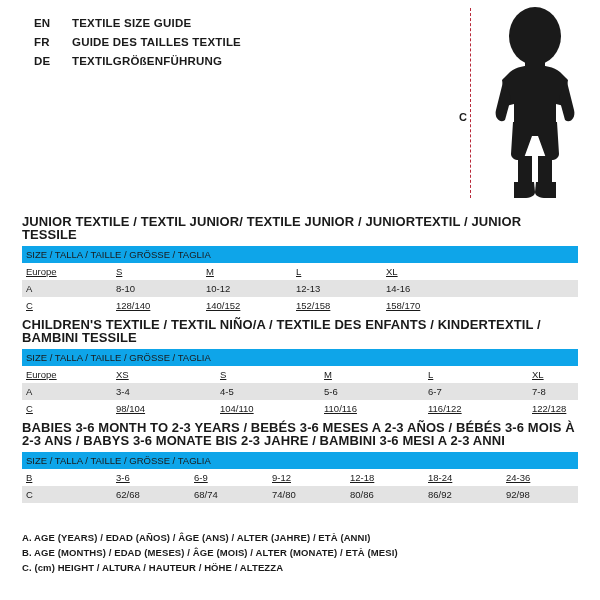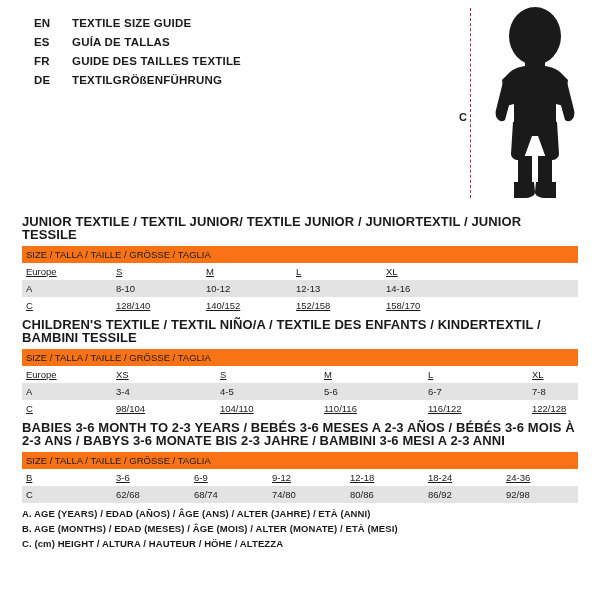--- a/index.html
+++ b/index.html
@@ -105,60 +105,56 @@
     table-layout: fixed;
   }
   table.size-table td {
     font-size: 9.5px;
     height: 17px;
     padding: 0 0 0 4px;
     vertical-align: middle;
     color: #1a1a1a;
   }
   tr.head-row td {
-    background: #f97316;
+    background: #0ea5e9;
     font-weight: normal;
     color: #1a1a1a;
   }
   tr.alt-row td {
     background: #e3e3e3;
   }
   tr.plain-row td {
     background: #ffffff;
     text-decoration: underline;
   }
 
   
   .footer {
     position: absolute;
     left: 22px;
-    top: 506px;
+    top: 530px;
     width: 556px;
   }
   .footer-line {
     font-size: 9.5px;
     line-height: 15px;
     font-weight: bold;
     letter-spacing: 0.1px;
   }
 </style>
 </head>
 <body>
 
 <div class="page">
 
   <div class="header">
     <div class="lang-list">
       <div class="lang-row">
         <span class="lang-code">EN</span>
         <span class="lang-title">TEXTILE SIZE GUIDE</span>
-      </div>
-      <div class="lang-row">
-        <span class="lang-code">ES</span>
-        <span class="lang-title">GUÍA DE TALLAS</span>
       </div>
       <div class="lang-row">
         <span class="lang-code">FR</span>
         <span class="lang-title">GUIDE DES TAILLES TEXTILE</span>
       </div>
       <div class="lang-row">
         <span class="lang-code">DE</span>
         <span class="lang-title">TEXTILGRÖßENFÜHRUNG</span>
       </div>
     </div>

